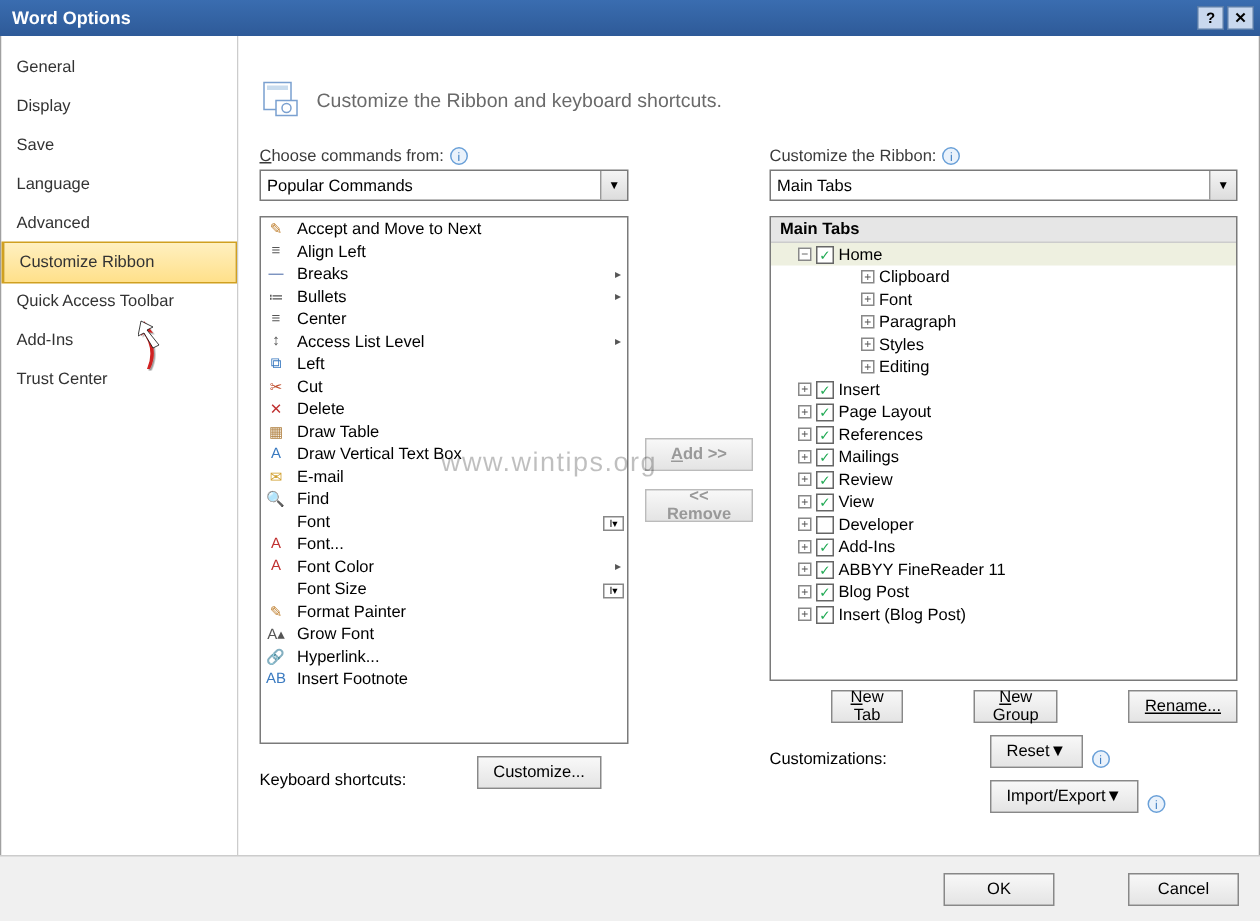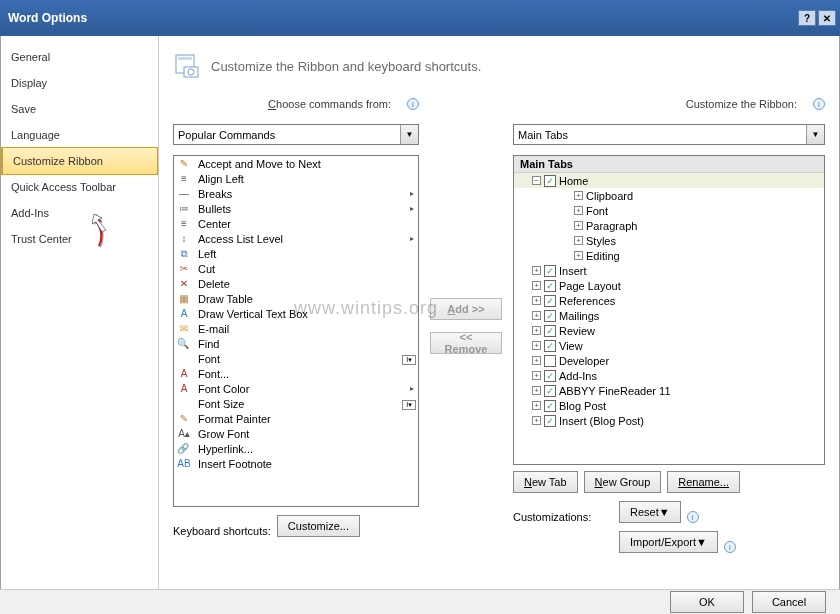--- a/index.html
+++ b/index.html
@@ -1,58 +1,58 @@
 <!DOCTYPE html>
 <html><head>
 <meta charset="utf-8">
 <style>
 * { box-sizing: border-box; margin: 0; padding: 0; }
 body { font-family: "Segoe UI", Tahoma, sans-serif; font-size: 11px; background: #fff; width: 840px; height: 614px; overflow: hidden; position: relative; }
-.titlebar { background: linear-gradient(#3a6db0, #2e5a98); color: #fff; height: 36px; display: flex; align-items: center; padding: 0 4px; font-weight: bold; font-size: 12px; }
+.titlebar { background: linear-gradient(#3a6db0, #2e5a98); color: #fff; height: 24px; display: flex; align-items: center; padding: 0 4px; font-weight: bold; font-size: 12px; }
 .titlebar-text { flex: 1; padding-left: 4px; }
 .titlebar-btns { display: flex; gap: 2px; }
 .titlebar-btn { width: 18px; height: 16px; background: #c9d8ee; border: 1px solid #5a7ca8; display: flex; align-items: center; justify-content: center; font-size: 10px; color: #000; cursor: pointer; }
 .main { display: flex; height: 564px; border: 1px solid #a0a0a0; border-top: none; background: #fff; }
 .sidebar { width: 158px; background: #fff; border-right: 1px solid #ccc; padding-top: 8px; }
 .sidebar-item { padding: 7px 10px; cursor: pointer; color: #333; }
 .sidebar-item.selected { background: linear-gradient(#fff0c0, #ffe08a); border: 1px solid #d0a020; border-left: 2px solid #d0a020; margin: -1px 0; }
-.content { flex: 1; padding: 16px 14px; background: #fff; overflow: hidden; }
+.content { flex: 1; padding: 28px 14px; background: #fff; overflow: hidden; }
 .header-row { display: flex; align-items: center; gap: 10px; margin-bottom: 18px; }
 .header-icon { width: 28px; height: 28px; display: flex; align-items: center; justify-content: center; }
 .header-text { font-size: 13px; color: #6a6a6a; }
 .columns { display: flex; gap: 8px; }
 .col { display: flex; flex-direction: column; }
 .col-left { width: 246px; }
 .col-mid { width: 78px; align-items: center; justify-content: center; }
 .col-right { flex: 1; }
-.label-row { color: #3b3b3b; margin-bottom: 14px; display: flex; align-items: center; gap: 16px; justify-content: flex-end; }
+.label-row { color: #3b3b3b; margin-bottom: 3px; display: flex; align-items: center; gap: 4px; }
 .info-icon { width: 12px; height: 12px; border-radius: 50%; border: 1px solid #6aa0d8; color: #3a7ac0; font-size: 8px; display: inline-flex; align-items: center; justify-content: center; background: #eaf2fb; }
 .dropdown { width: 100%; height: 21px; border: 1px solid #7a7a7a; background: #fff; display: flex; align-items: center; padding: 0 4px; position: relative; margin-bottom: 10px; cursor: pointer; }
 .dropdown-arrow { position: absolute; right: 0; top: 0; width: 18px; height: 19px; background: linear-gradient(#f4f4f4, #ddd); border-left: 1px solid #999; display: flex; align-items: center; justify-content: center; font-size: 8px; }
 .listbox { border: 1px solid #7a7a7a; height: 352px; overflow: hidden; position: relative; background: #fff; }
 .list-inner { overflow-y: scroll; height: 100%; }
 .list-inner::-webkit-scrollbar { width: 17px; }
 .list-inner::-webkit-scrollbar-track { background: #f0f0f0; border-left: 1px solid #ccc; }
 .list-inner::-webkit-scrollbar-thumb { background: #c8c8c8; border: 1px solid #999; }
 .list-inner::-webkit-scrollbar-button { background: #e8e8e8; border: 1px solid #999; height: 17px; }
 .cmd-item { display: flex; align-items: center; height: 15px; padding: 0 2px; gap: 6px; cursor: pointer; }
 .cmd-icon { width: 16px; height: 14px; display: flex; align-items: center; justify-content: center; font-size: 10px; }
 .cmd-label { flex: 1; white-space: nowrap; }
 .cmd-expand { font-size: 8px; color: #555; padding-right: 2px; }
 .tree-header { background: #e6e6e6; font-weight: bold; padding: 2px 6px; border-bottom: 1px solid #ccc; }
 .tree-item { display: flex; align-items: center; height: 15px; padding: 0 4px; gap: 3px; white-space: nowrap; }
 .tree-item.selected { background: #eef0e0; }
 .expander { width: 9px; height: 9px; border: 1px solid #888; background: #fff; display: flex; align-items: center; justify-content: center; font-size: 8px; line-height: 1; cursor: pointer; color: #555; }
 .checkbox { width: 12px; height: 12px; border: 1px solid #666; background: #fff; display: flex; align-items: center; justify-content: center; font-size: 9px; color: #2a5; cursor: pointer; }
-.btn { height: 22px; padding: 0 10px; background: linear-gradient(#f8f8f8, #e4e4e4); border: 1px solid #888; cursor: pointer; font-size: 11px; display: inline-flex; align-items: center; justify-content: center; }
+.btn { height: 22px; padding: 0 10px; background: linear-gradient(#f8f8f8, #e4e4e4); border: 1px solid #888; cursor: pointer; font-size: 11px; display: inline-flex; align-items: center; justify-content: center; margin-left: 41px; }
 .btn:disabled, .btn.disabled { color: #999; border-color: #bbb; cursor: default; font-weight: bold; }
 .mid-btn { width: 72px; margin: 6px 0; }
 .btn-row { display: flex; gap: 6px; margin-top: 6px; }
 .row-inline { display: flex; align-items: flex-end; gap: 6px; margin-top: 8px; }
-.footer { position: absolute; bottom: 0; left: 0; right: 0; height: 25px; background: #f0f0f0; border-top: 1px solid #ccc; display: flex; align-items: center; justify-content: flex-end; gap: 8px; padding: 0 14px; }
+.footer { position: absolute; bottom: 0; left: 0; right: 0; height: 44px; background: #f0f0f0; border-top: 1px solid #ccc; display: flex; align-items: center; justify-content: flex-end; gap: 8px; padding: 0 14px; }
 .footer .btn { width: 74px; }
 .underline-first::first-letter { text-decoration: underline; }
 .arrow-cursor { position: absolute; left: 92px; top: 212px; pointer-events: none; z-index: 100; }
 .watermark { position: absolute; left: 294px; top: 298px; font-size: 18px; color: rgba(0,0,0,0.25); letter-spacing: 1px; pointer-events: none; z-index: 50; font-family: Arial; }
 .tree-right { height: 310px; }
 .indent1 { padding-left: 18px; }
 .indent3 { padding-left: 60px; }
 .dropdown-icon-box { width: 14px; display: inline-flex; justify-content: center; }
 </style>
 </head>
@@ -65,20 +65,21 @@
     <div class="titlebar-btn">✕</div>
   </div>
 </div>
 
 <div class="main">
   <div class="sidebar" id="sidebar">
       <div class="sidebar-item">General</div>
       <div class="sidebar-item">Display</div>
       <div class="sidebar-item">Save</div>
       <div class="sidebar-item">Language</div>
+      <div class="sidebar-item">Advanced</div>
       <div class="sidebar-item selected">Customize Ribbon</div>
       <div class="sidebar-item">Quick Access Toolbar</div>
       <div class="sidebar-item">Add-Ins</div>
       <div class="sidebar-item">Trust Center</div>
     </div>
 
   <div class="content">
     <div class="header-row">
       <span class="header-icon">
         <svg width="26" height="26" viewBox="0 0 26 26">

